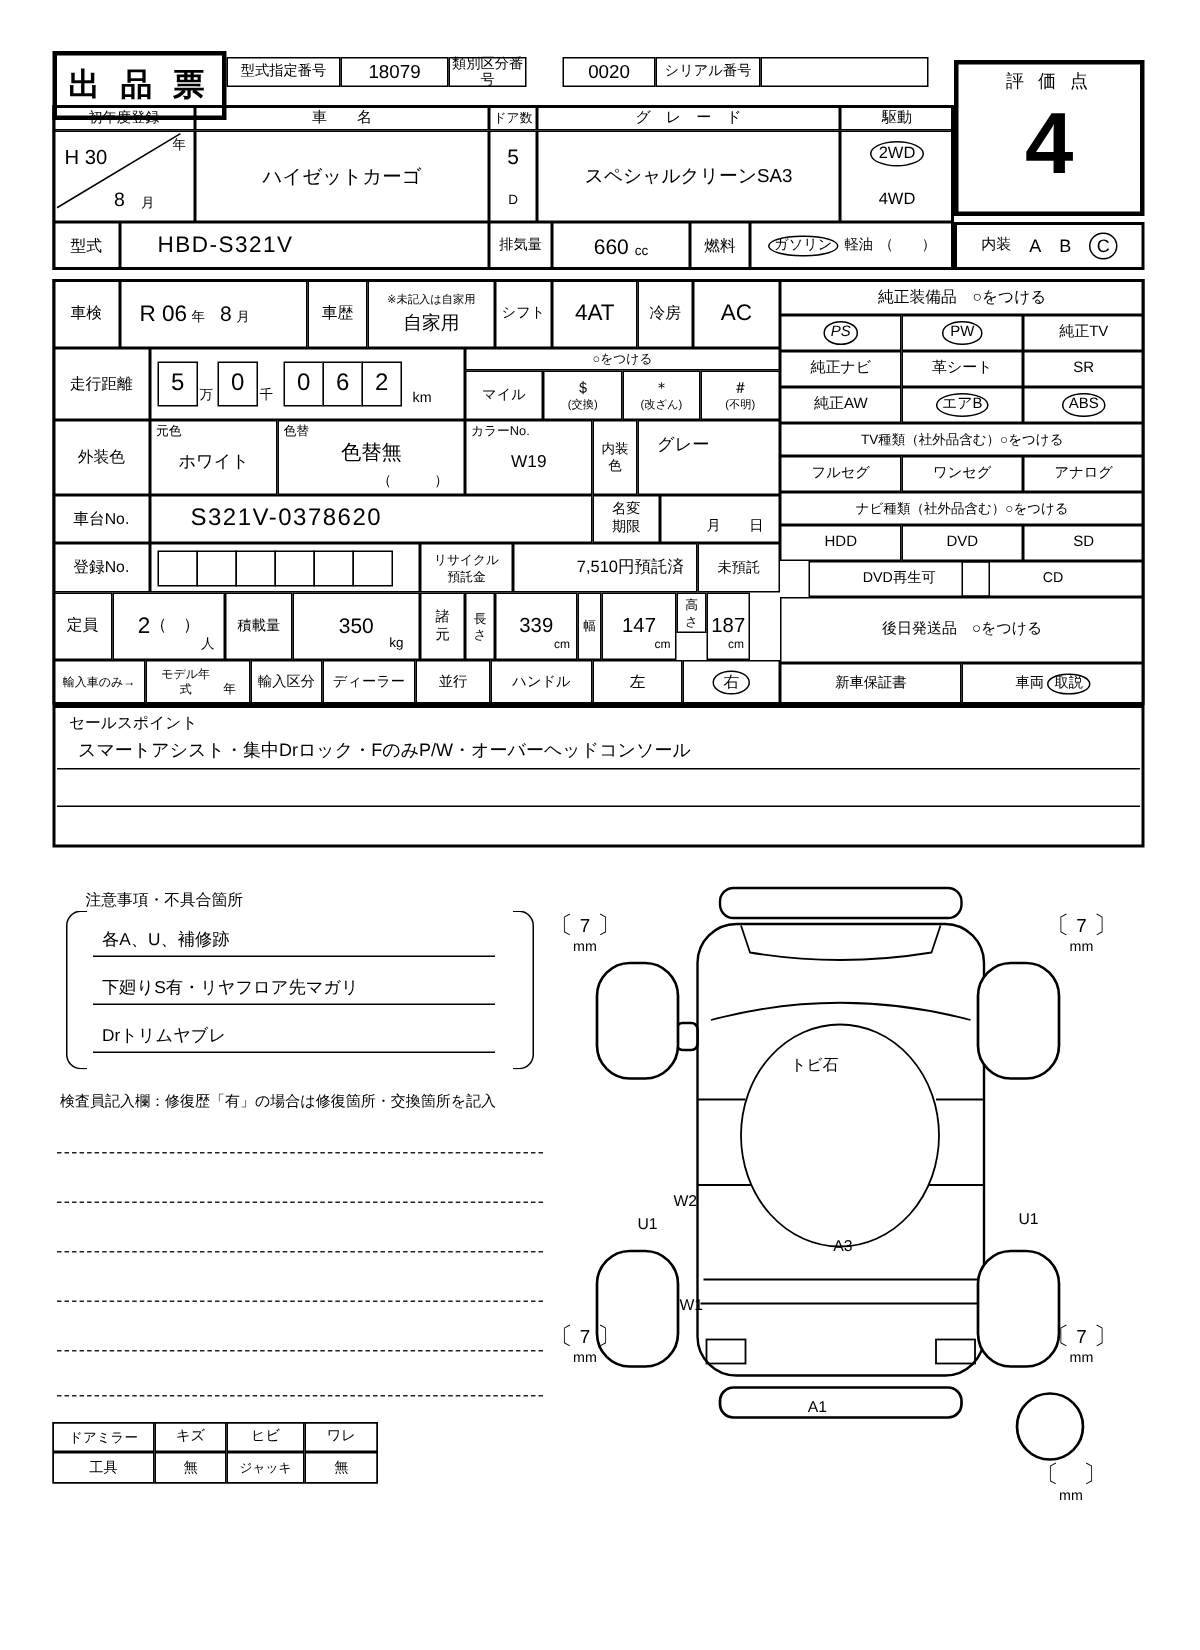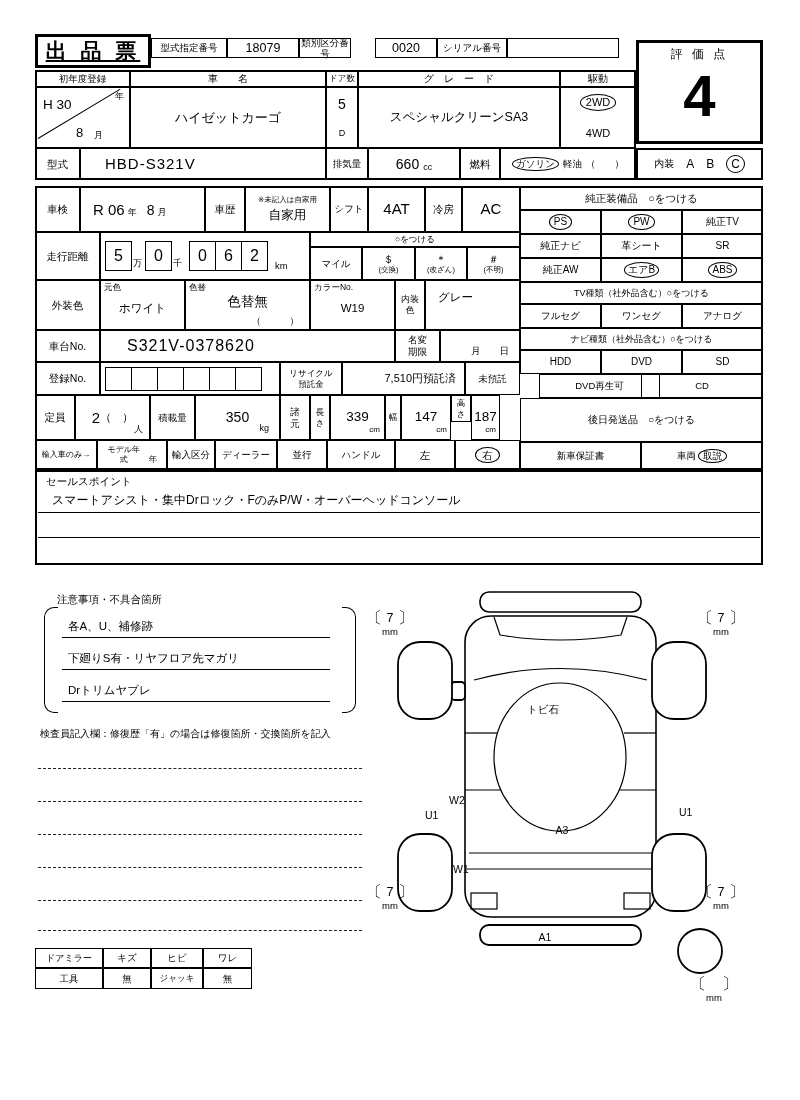--- a/index.html
+++ b/index.html
@@ -26,21 +26,21 @@
   svg .ln { fill:none; stroke:#000; stroke-width:1.6; }
   svg .ln2 { fill:none; stroke:#000; stroke-width:1.2; }
   svg .wh { fill:#fff; stroke:#000; stroke-width:1.8; }
   svg text { font-family:"Liberation Sans","DejaVu Sans",sans-serif; font-size:10.5px; fill:#000; }
 </style>
 </head>
 <body>
 
 <div id="sheet">
 
-  <div class="c" style="left:35px;top:34px;width:116px;height:34px;border-width:3px;font-size:21px;font-weight:bold;letter-spacing:4px;text-decoration:underline;">出 品 票</div>
+  <div class="c" style="left:35px;top:34px;width:116px;height:46px;border-width:3px;font-size:21px;font-weight:bold;letter-spacing:4px;">出 品 票</div>
 
   <div class="c" style="left:151px;top:38px;width:76px;height:20px;font-size:9.5px;">型式指定番号</div>
   <div class="c" style="left:227px;top:38px;width:72px;height:20px;font-size:12.5px;">18079</div>
   <div class="c" style="left:299px;top:38px;width:52px;height:20px;font-size:9.5px;text-align:center;">類別区分番号</div>
   <div class="c" style="left:375px;top:38px;width:62px;height:20px;font-size:12.5px;">0020</div>
   <div class="c" style="left:437px;top:38px;width:70px;height:20px;font-size:9.5px;">シリアル番号</div>
   <div class="c" style="left:507px;top:38px;width:112px;height:20px;font-size:12px;"></div>
 
   <div class="c col" style="left:636px;top:40px;width:127px;height:104px;border-width:3px;justify-content:flex-start;">
     <div style="font-size:12px;letter-spacing:3px;padding-top:4px;">評 価 点</div>
@@ -220,21 +220,21 @@
   <div class="c" style="left:277px;top:440px;width:50px;height:30px;font-size:9.5px;">並行</div>
   <div class="c" style="left:327px;top:440px;width:68px;height:30px;font-size:9.5px;">ハンドル</div>
   <div class="c" style="left:395px;top:440px;width:60px;height:30px;font-size:10.5px;">左</div>
   <div class="c" style="left:455px;top:440px;width:65px;height:30px;">
     <span class="circ" style="font-size:10.5px;padding:0 6px;">右</span>
   </div>
 
   <div class="c" style="left:520px;top:186px;width:243px;height:24px;font-size:10.5px;">純正装備品　○をつける</div>
 
   <div class="c" style="left:520px;top:210px;width:81px;height:24px;">
-      <span class="circ" style="font-size:10px;padding:0 4px;">PS</span>
+      <span class="circ" style="font-size:10px;padding:0 4px;font-style:italic;">PS</span>
     </div>
   <div class="c" style="left:601px;top:210px;width:81px;height:24px;">
       <span class="circ" style="font-size:10px;padding:0 4px;">PW</span>
     </div>
   <div class="c" style="left:682px;top:210px;width:81px;height:24px;font-size:10px;">純正TV</div>
 
   <div class="c" style="left:520px;top:234px;width:81px;height:24px;font-size:10px;">純正ナビ</div>
   <div class="c" style="left:601px;top:234px;width:81px;height:24px;font-size:10px;">革シート</div>
   <div class="c" style="left:682px;top:234px;width:81px;height:24px;font-size:10px;">SR</div>
 

